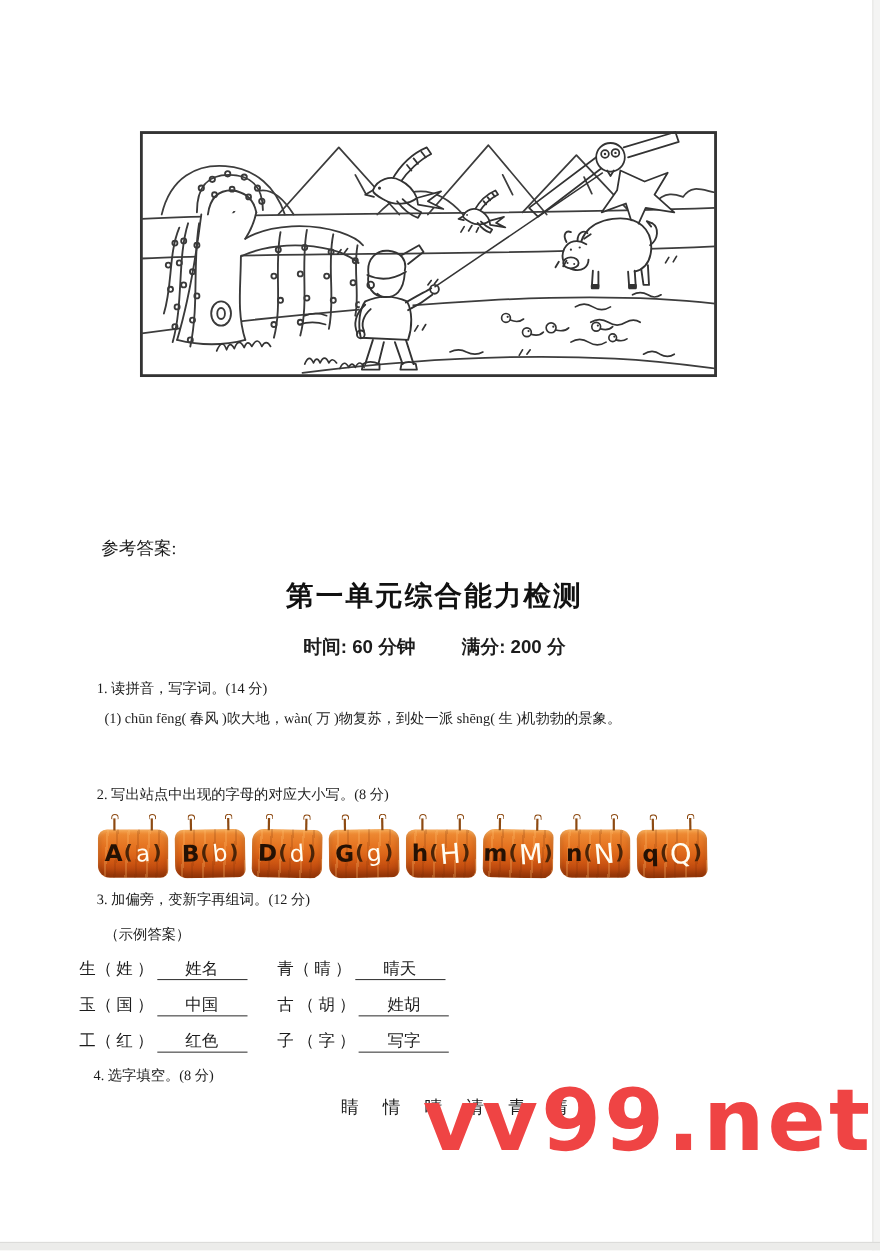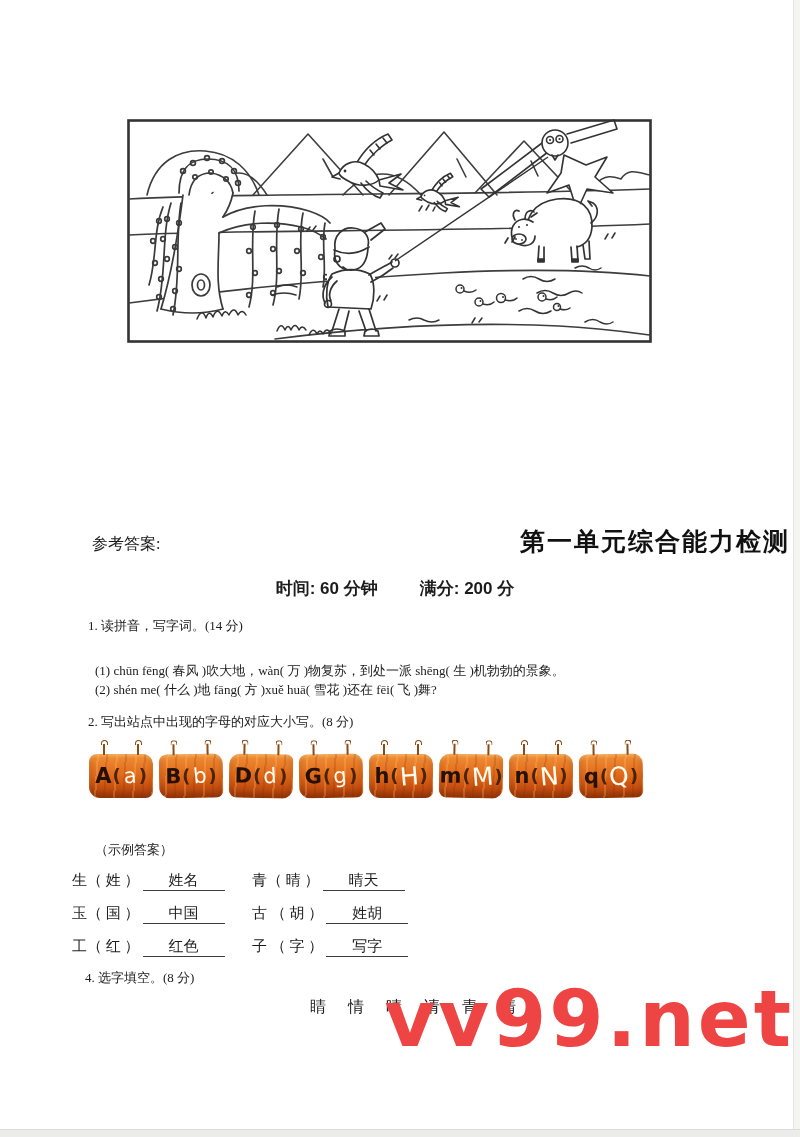--- a/index.html
+++ b/index.html
@@ -2,22 +2,22 @@
 <html><head>
 <meta charset="utf-8">
 <style>
   html,body{margin:0;padding:0;background:#fff;}
   .page{position:relative;width:800px;height:1137px;background:#fff;overflow:hidden;
         font-family:"Liberation Serif","DejaVu Serif",serif;color:#1c1c1c;}
   
   .illustration{position:absolute;left:127px;top:119px;width:525px;height:224px;}
   .illustration svg{display:block;width:100%;height:100%;}
   
-  .ansheader{position:absolute;left:92px;top:489px;font-size:16px;margin-top:45px;}
-  .title{position:absolute;left:0;right:10px;top:525px;margin:0;text-align:right;
+  .ansheader{position:absolute;left:92px;top:489px;font-size:16px;}
+  .title{position:absolute;left:0;right:10px;top:525px;margin:0;text-align:center;
          font-family:"Liberation Sans","DejaVu Sans",sans-serif;font-weight:700;
          font-size:25px;letter-spacing:2px;color:#111;}
   .meta{position:absolute;left:0;right:10px;top:577px;text-align:center;
         font-family:"Liberation Sans","DejaVu Sans",sans-serif;font-weight:700;font-size:17px;}
   .meta .gap{display:inline-block;width:42px;}
   .tline{position:absolute;left:88px;font-size:13px;white-space:nowrap;}
   .q1l{left:95px;}
   
   .signs{position:absolute;left:89px;top:754px;display:flex;gap:6px;}
   .sign{position:relative;width:64px;height:44px;border-radius:8px 10px 7px 11px;
@@ -242,22 +242,21 @@
   </div>
 
   <div class="ansheader">参考答案:</div>
 
   <h1 class="title">第一单元综合能力检测</h1>
   <div class="meta">
     <span>时间: 60 分钟</span><span class="gap"></span><span>满分: 200 分</span>
   </div>
 
   <div class="tline" style="top:617px">1. 读拼音，写字词。(14 分)</div>
-  <div class="tline q1l" style="top:662px">(1) chūn fēng( 春风 )吹大地，wàn( 万 )物复苏，到处一派 shēng( 生 )机勃勃的景象。</div>
-  <div class="tline q1l" style="top:681px">(2) shén me(  什么 )地 fāng( 方 )xuě huā( 雪花 )还在 fēi( 飞 )舞?</div>
+  <div class="tline q1l" style="top:644px">(1) chūn fēng( 春风 )吹大地，wàn( 万 )物复苏，到处一派 shēng( 生 )机勃勃的景象。</div>
 
   <div class="tline" style="top:713px">2. 写出站点中出现的字母的对应大小写。(8 分)</div>
   <div class="signs">
     <div class="sign">
         <span class="peg peg-l"></span>
         <span class="peg peg-r"></span>
         <span class="txt">
           <span class="printed">A</span>
           <span class="par">(</span>
           <span class="answ">a</span>
@@ -329,20 +328,21 @@
         <span class="peg peg-r"></span>
         <span class="txt">
           <span class="printed">q</span>
           <span class="par">(</span>
           <span class="answ big">Q</span>
           <span class="par">)</span>
         </span>
       </div>
   </div>
 
+  <div class="tline" style="top:809px">3. 加偏旁，变新字再组词。(12 分)</div>
   <div class="tline q1l" style="top:841px">（示例答案）</div>
 
   <div class="q3row" style="top:871px">
     <span class="col1"><span>生（ 姓 ）</span><span class="blank">姓名</span></span>
     <span class="col2"><span>青（ 晴 ）</span><span class="blank">晴天</span></span>
   </div>
   <div class="q3row" style="top:904px">
     <span class="col1"><span>玉（ 国 ）</span><span class="blank">中国</span></span>
     <span class="col2"><span>古 （ 胡 ）</span><span class="blank">姓胡</span></span>
   </div>

